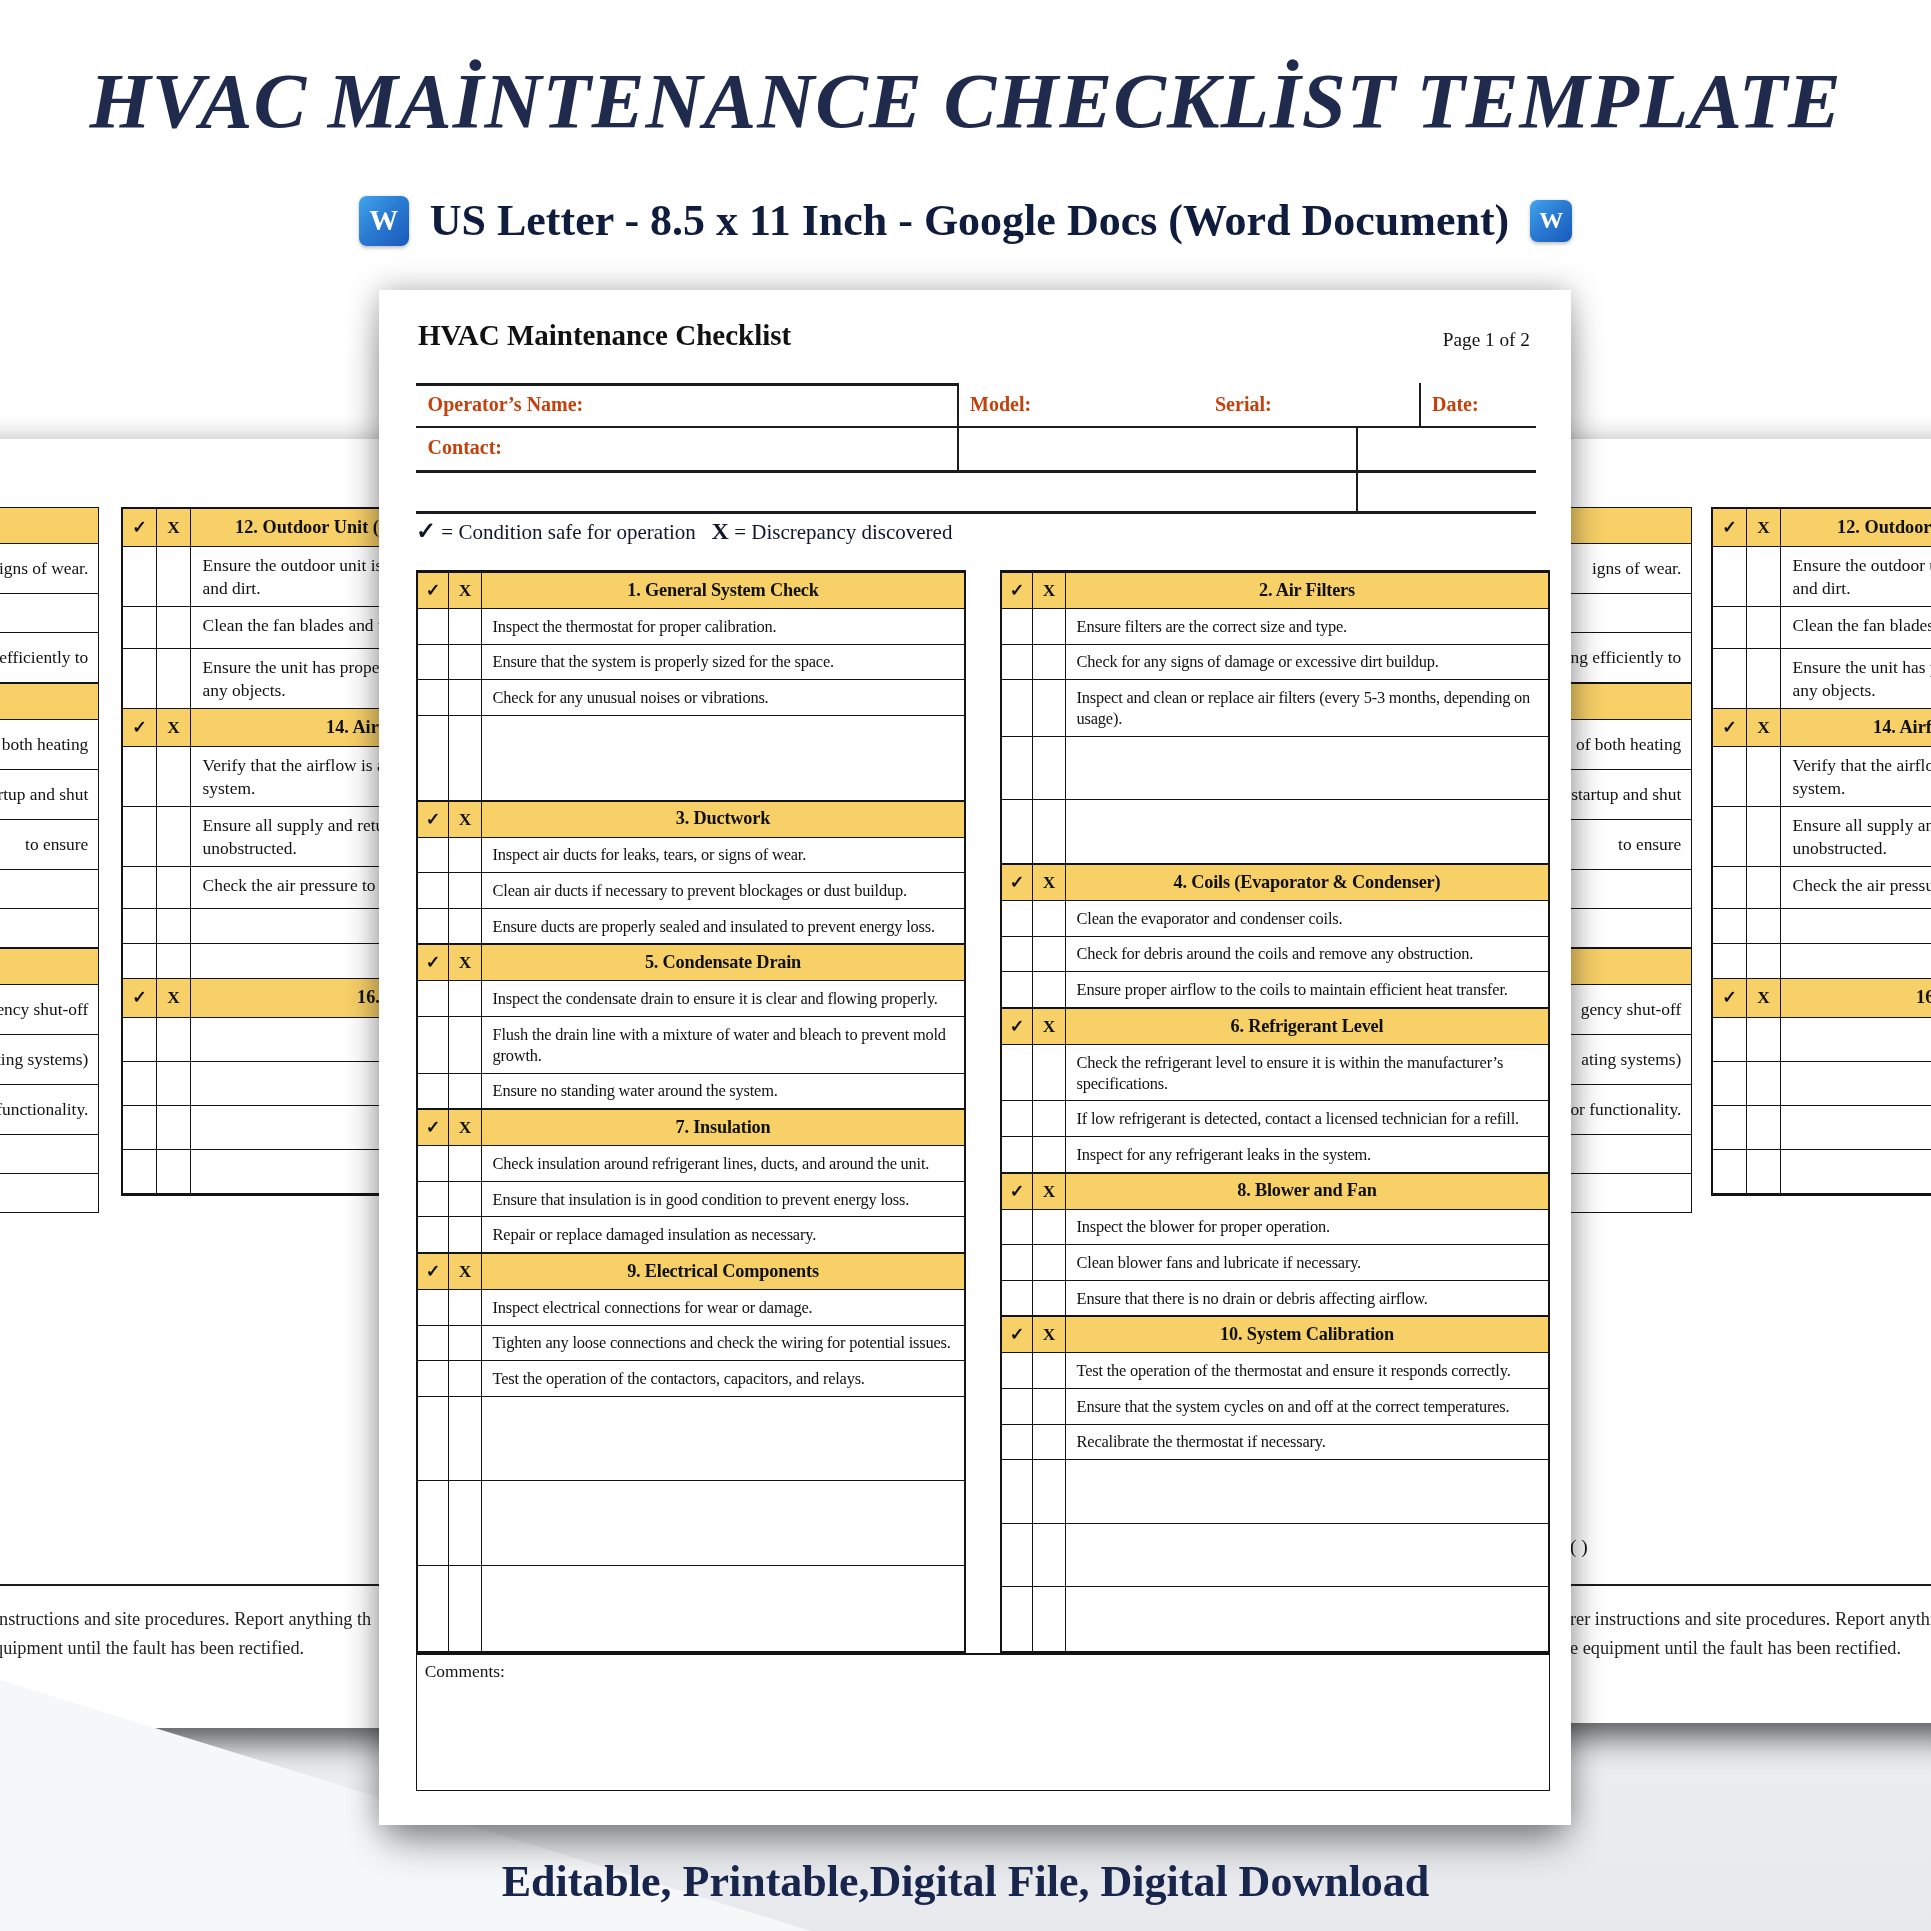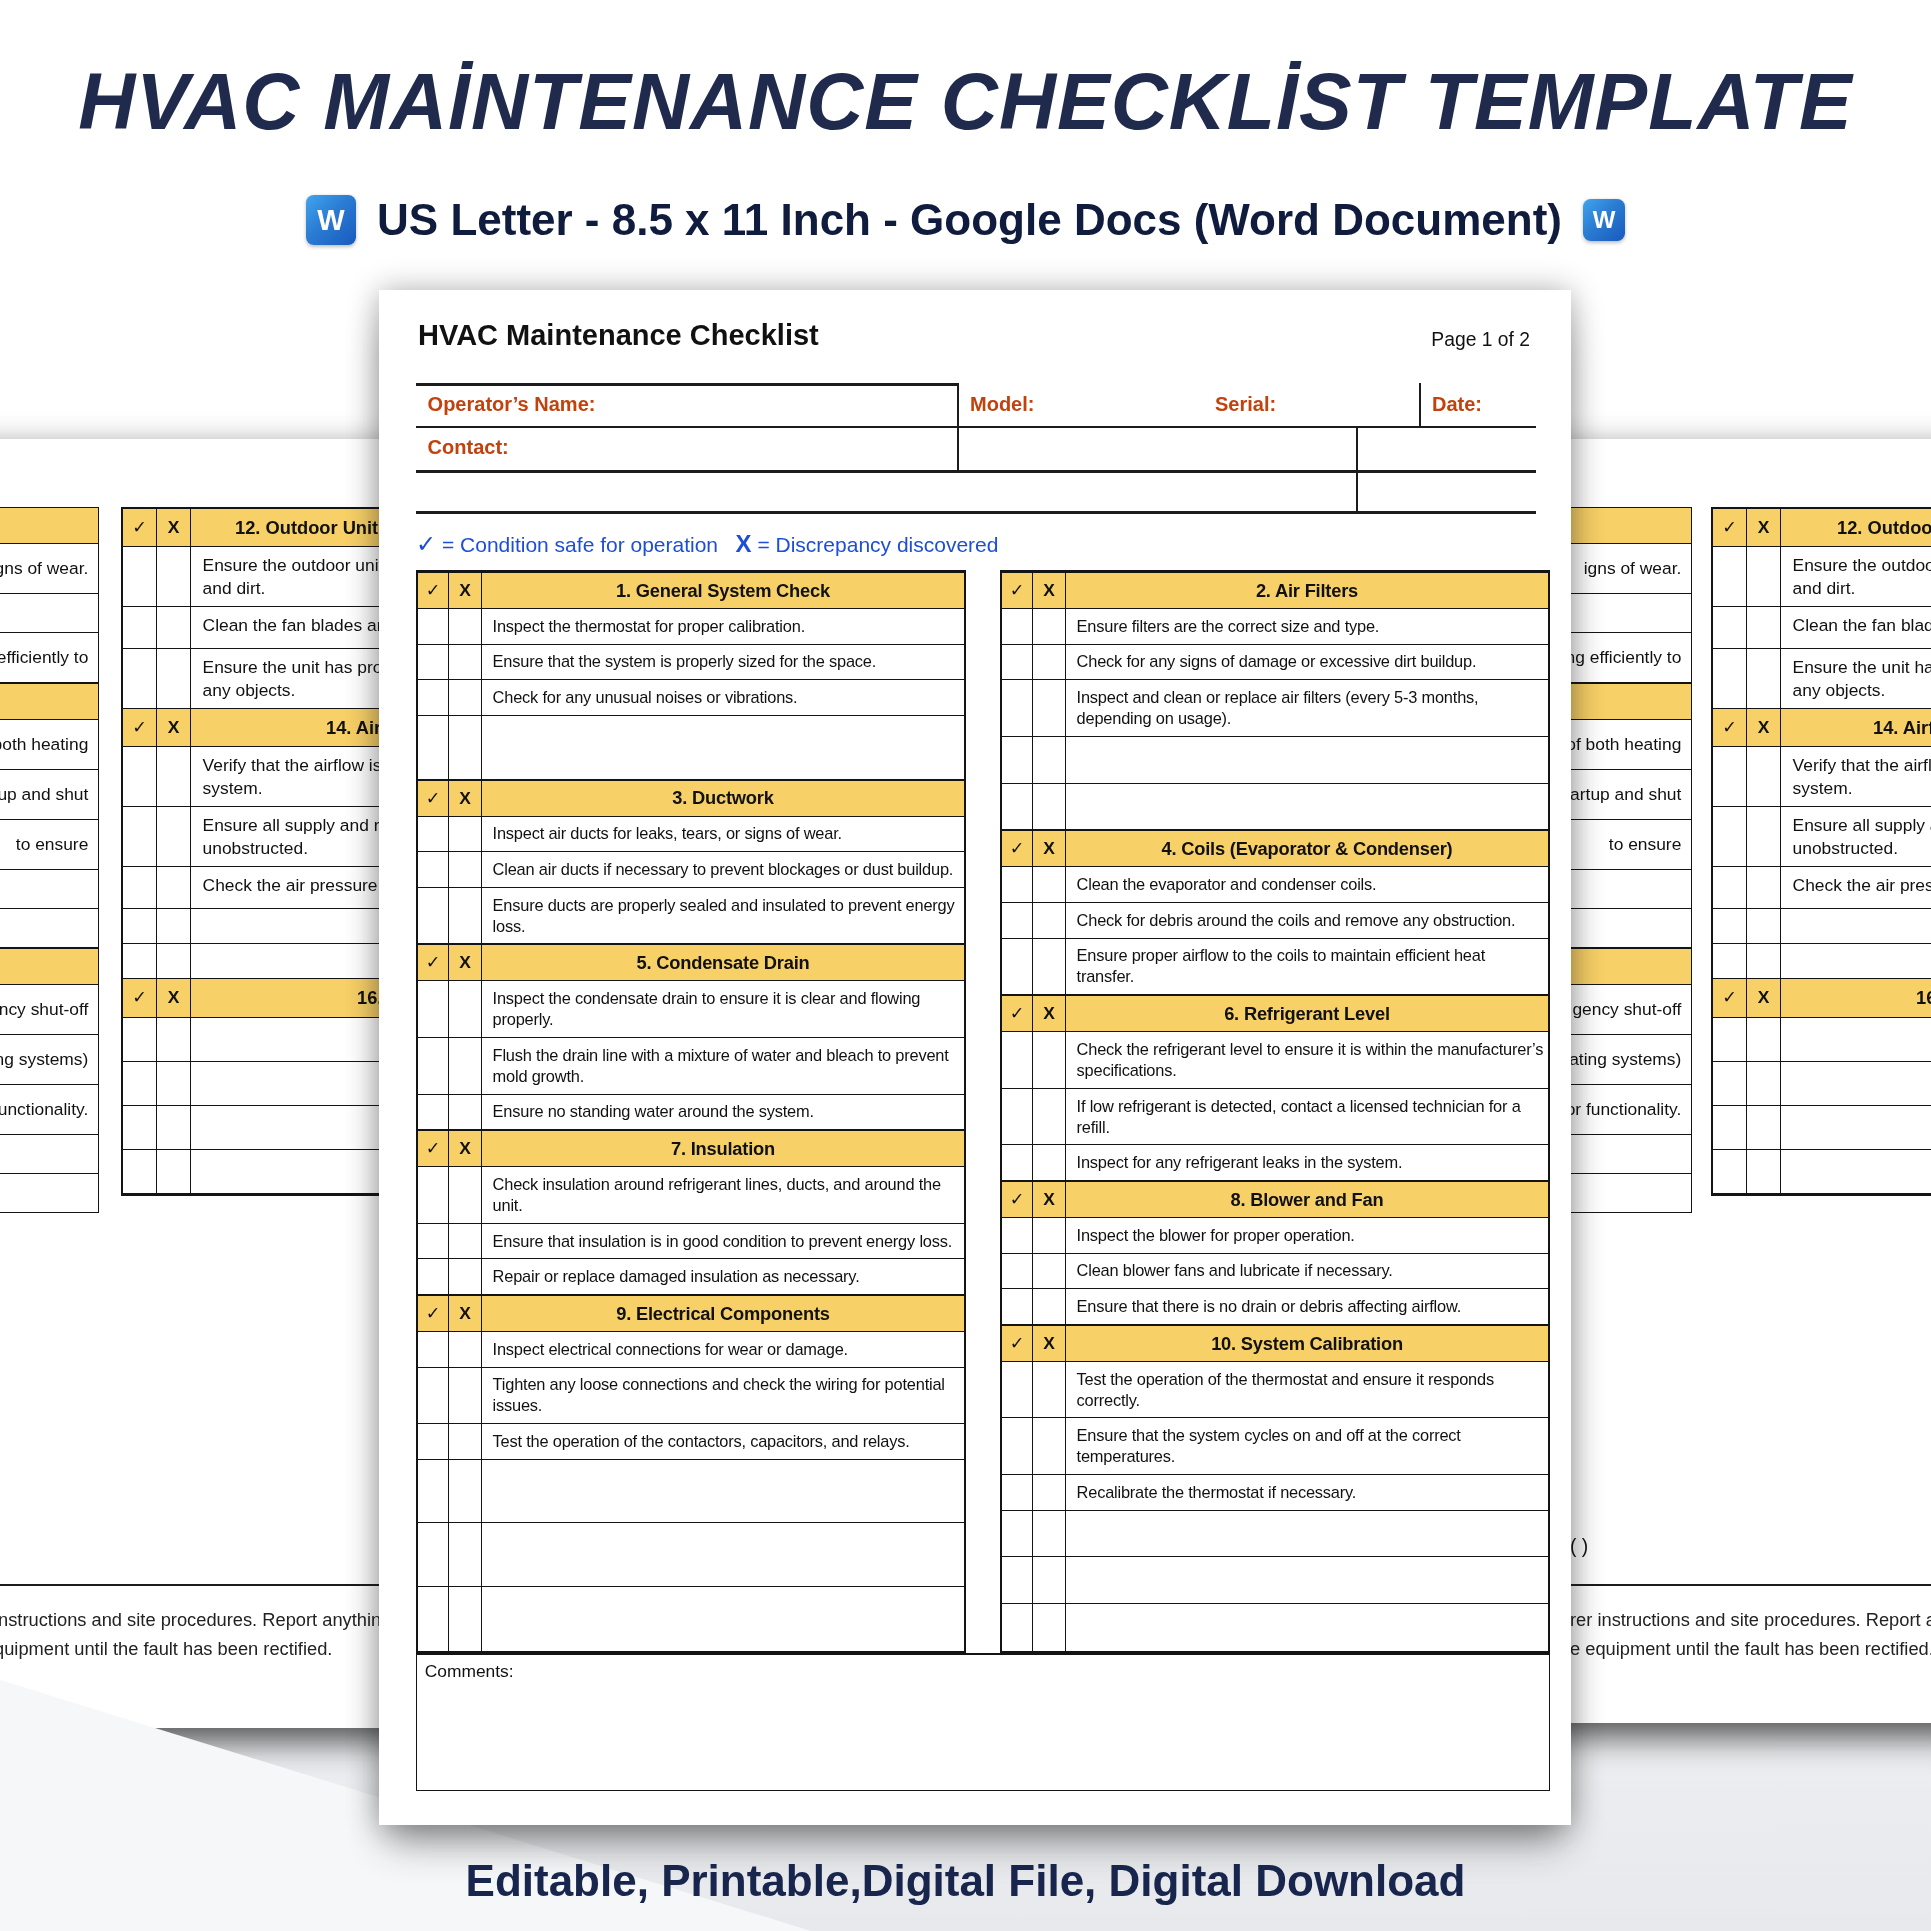--- a/index.html
+++ b/index.html
@@ -1,19 +1,19 @@
 <!DOCTYPE html>
 <html><head>
 <meta charset="utf-8">
 <style>
   html,body{margin:0;padding:0;background:#ffffff;}
   *{box-sizing:border-box;}
   body{font-family:"Liberation Sans","DejaVu Sans",sans-serif;}
   #canvas{position:relative;width:1931px;height:1931px;overflow:hidden;
-    background:linear-gradient(180deg,#ffffff 0%,#ffffff 52%,#f2f3f5 78%,#e7e9ec 100%);}
+    background:linear-gradient(180deg,#ffffff 0%,#ffffff 52%,#f2f3f5 78%,#e7e9ec 100%);font-family:Liberation Serif, serif;}
   #canvas::after{content:"";position:absolute;inset:0;background:#f6f7f9;
     clip-path:polygon(0 87%,42% 100%,0 100%);pointer-events:none;z-index:3;}
 
   
   .headline{position:absolute;left:0;top:56px;width:100%;text-align:center;z-index:5;
     font-weight:bold;font-style:italic;font-size:79px;letter-spacing:1px;color:#1f2a4c;}
   .subline{position:absolute;left:0;top:195px;width:100%;display:flex;gap:21px;
     align-items:center;justify-content:center;z-index:5;color:#101c3d;}
   .subline .txt{font-weight:bold;font-size:44px;}
   .word-ic{width:50px;height:50px;border-radius:7.7px;display:flex;align-items:center;justify-content:center;
@@ -33,21 +33,21 @@
     box-shadow:0 0 29px rgba(0,0,0,.30),0 25px 37px -7.7px rgba(40,40,40,.45);}
 
   
   .doc-title{position:absolute;left:39px;top:29px;font-size:29px;font-weight:bold;color:#111;}
   .doc-pageind{position:absolute;right:41px;top:39px;font-size:19.3px;color:#111;}
 
   .info-table{position:absolute;left:37px;top:93px;width:1120px;height:130px;}
   .info-table .ln{position:absolute;background:#1c1c1c;}
   .info-label{position:absolute;font-size:20px;font-weight:bold;color:#c2410c;}
 
-  .legend{position:absolute;left:37px;top:240px;font-size:21px;color:#1d4ed8;}
+  .legend{position:absolute;left:37px;top:227px;font-size:21px;color:#0f172a;}
   .legend .sym{font-weight:bold;font-size:24px;}
 
   .columns{position:absolute;left:37px;top:280px;width:1134px;height:1083px;}
   .m-table{position:absolute;top:0;width:550px;height:1083px;display:flex;flex-direction:column;
     border:2.4px solid #141414;}
   .m-table.left{left:0;} .m-table.right{left:584px;}
   .m-row{display:flex;border-bottom:1.9px solid #141414;flex:0 0 auto;}
   .m-row:last-child{border-bottom:none;}
   .m-row.empty{flex:1 1 35px;min-height:25px;}
   .m-row.m-head{background:#f7d067;border-top:1px solid #141414;}

